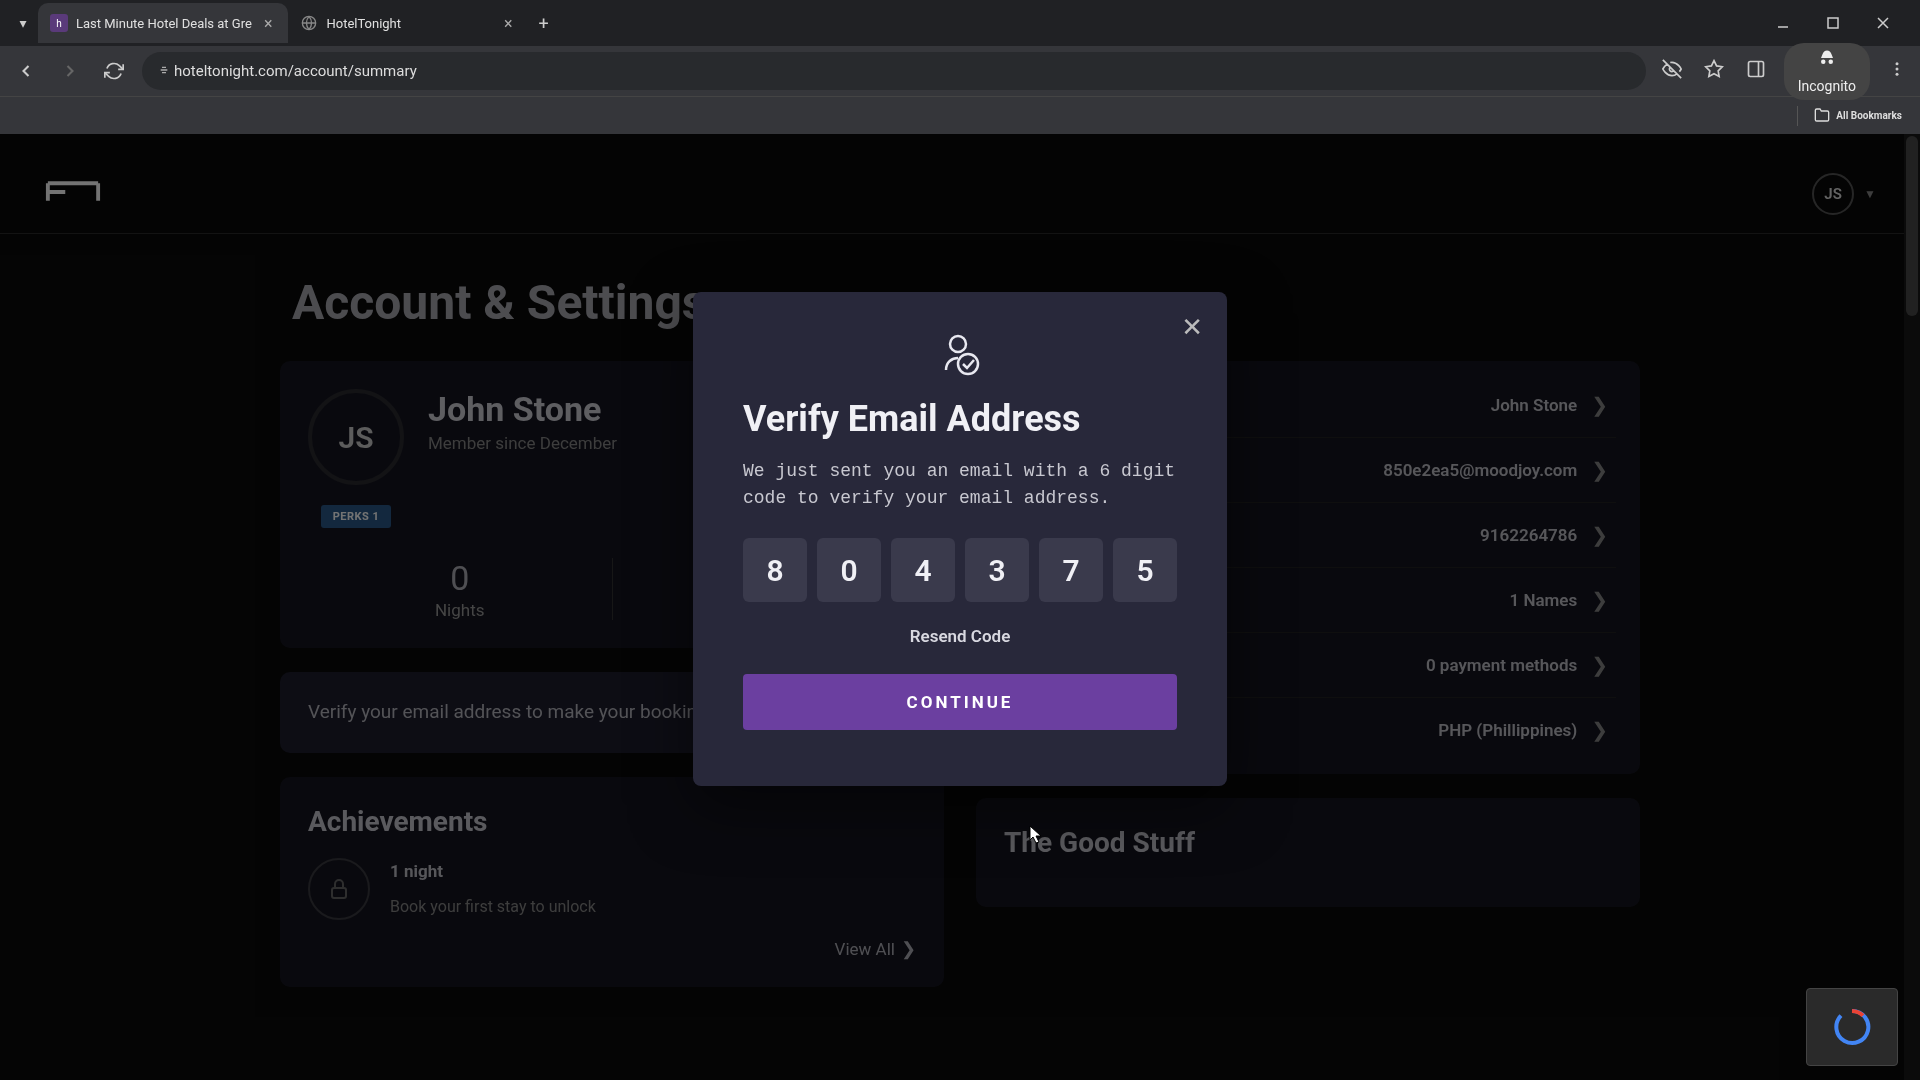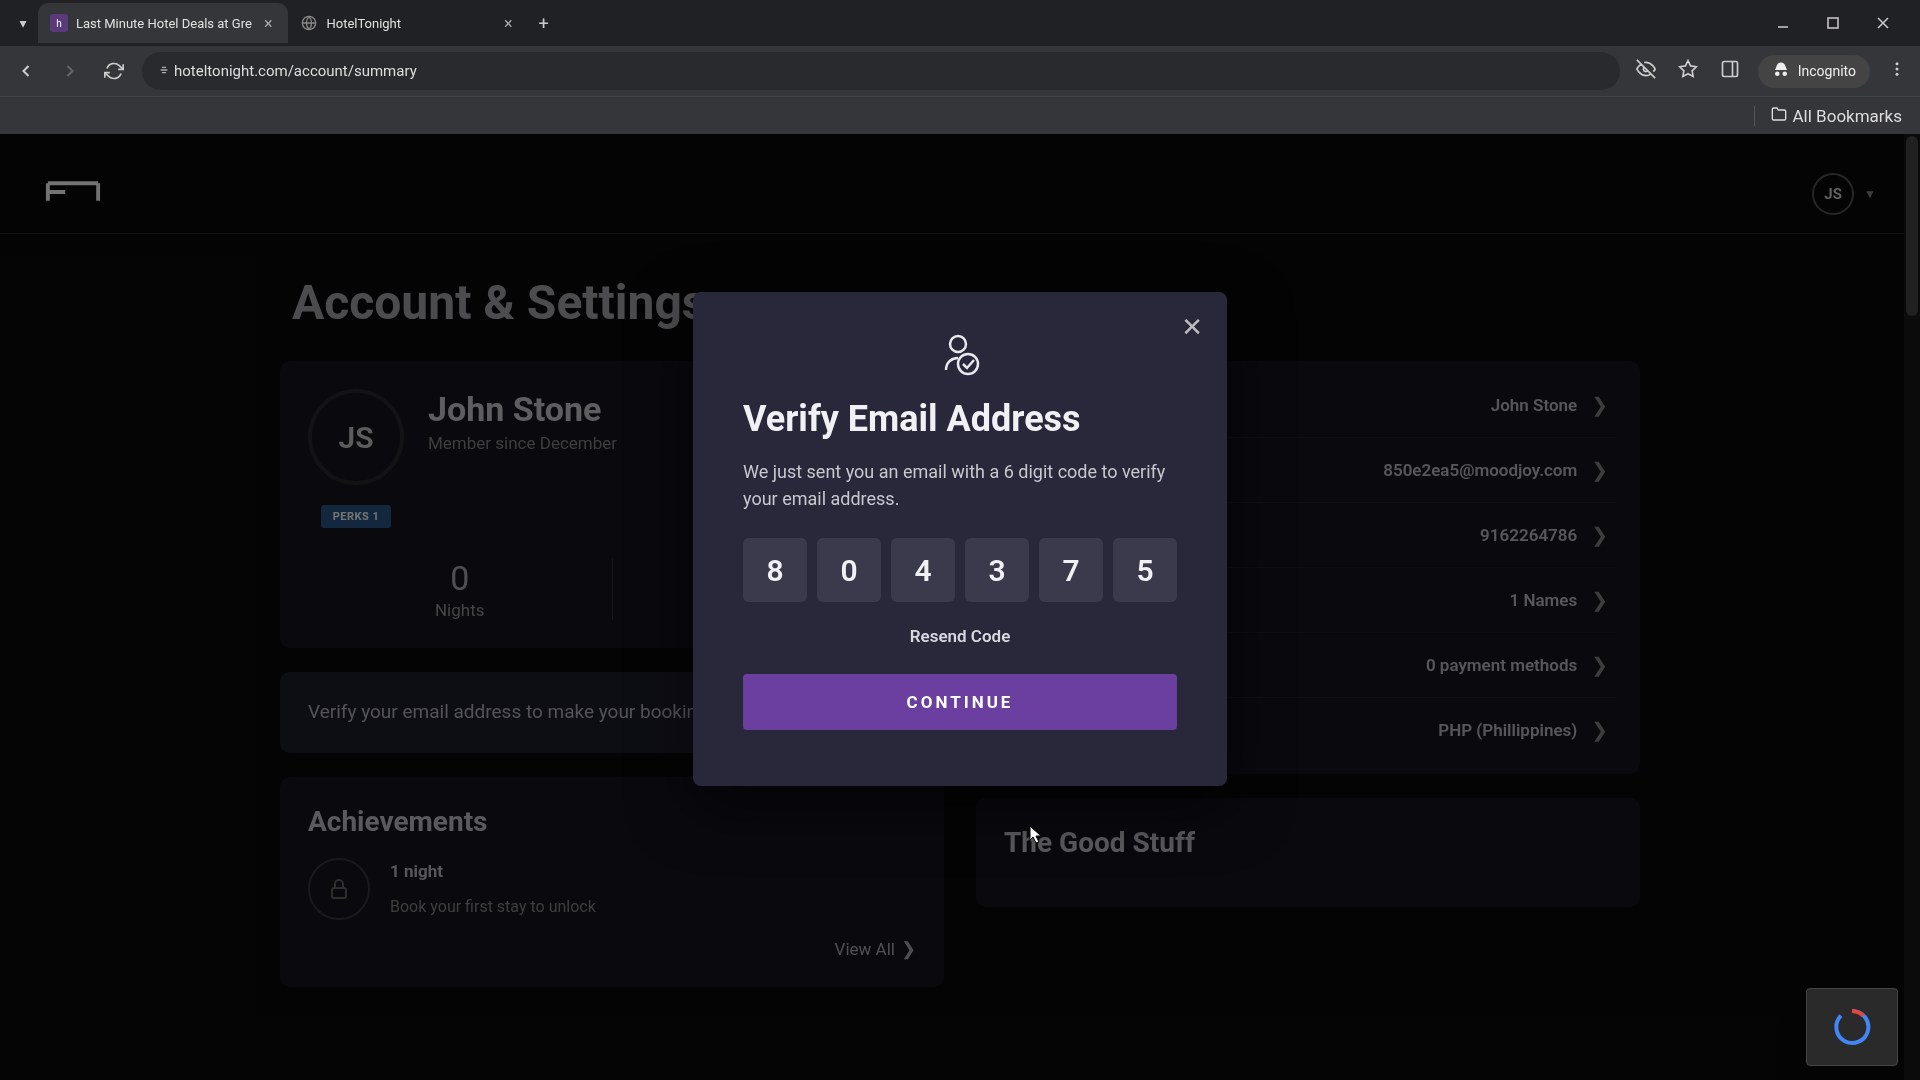--- a/index.html
+++ b/index.html
@@ -20,23 +20,23 @@
 .window-controls { margin-left: auto; display: flex; gap: 16px; padding-right: 12px; }
 .win-btn { color: #ccc; cursor: pointer; padding: 6px 10px; font-size: 14px; display: inline-flex; }
 
 .addr-bar { display: flex; align-items: center; height: 50px; background: #35363a; padding: 0 10px; gap: 12px; }
 .nav-btn { color: #ccc; cursor: pointer; padding: 6px; font-size: 18px; display: inline-flex; align-items: center; }
 .nav-btn.disabled { color: #666; }
 .url-field { flex: 1; background: #282a2d; border-radius: 24px; height: 38px; display: flex; align-items: center; padding: 0 14px; gap: 2px; color: #ddd; font-size: 15px; }
 .site-icon { color: #aaa; font-size: 14px; }
 .addr-right { display: flex; align-items: center; gap: 14px; }
 .addr-icon { color: #ccc; cursor: pointer; font-size: 18px; padding: 4px; }
-.incognito-chip { display: flex; align-items: center; gap: 8px; background: #444; border-radius: 20px; padding: 6px 14px; color: #eee; font-size: 14px; }
-
-.bookmarks-bar { height: 38px; background: #35363a; border-top: 1px solid #444; display: flex; align-items: center; justify-content: flex-end; padding: 0 18px; gap: 8px; color: #ddd; font-size: 17px; }
+.incognito-chip { display: flex; align-items: center; gap: 8px; background: #444; border-radius: 20px; padding: 6px 14px; color: #eee; font-size: 14px; flex-direction: column; }
+
+.bookmarks-bar { height: 38px; background: #35363a; border-top: 1px solid #444; display: flex; align-items: center; justify-content: flex-end; padding: 0 18px; gap: 8px; color: #ddd; font-size: 10px; font-weight: bold; }
 .bm-sep { width: 1px; height: 20px; background: #555; margin-right: 8px; }
 .bm-folder { display: flex; align-items: center; gap: 6px; cursor: pointer; }
 
 
 .page { background: #0a0a0a; height: calc(1080px - 134px); position: relative; overflow: hidden; }
 .scrollbar-track { position: absolute; right: 0; top: 0; width: 16px; height: 100%; background: #1a1a1a; }
 .scrollbar-thumb { position: absolute; right: 2px; top: 2px; width: 12px; height: 180px; background: #4a4a4a; border-radius: 6px; }
 
 .page-header { display: flex; align-items: center; justify-content: space-between; padding: 20px 44px 0; border-bottom: 1px solid #2a2a2a; height: 100px; }
 .logo { color: #fff; cursor: pointer; }
@@ -80,21 +80,21 @@
 .chev-r { color: #888; font-size: 20px; }
 .credits-row { display: flex; justify-content: space-between; align-items: center; padding: 18px 8px; cursor: pointer; }
 .credits-row .label { color: #aaa; font-size: 18px; }
 
 
 .dim-overlay { position: absolute; inset: 0; background: rgba(0,0,0,0.55); }
 .modal { position: absolute; left: 50%; top: 158px; transform: translateX(-50%); width: 534px; background: #28283a; border-radius: 8px; padding: 38px 50px 56px; box-shadow: 0 20px 60px rgba(0,0,0,0.5); }
 .modal-close { position: absolute; top: 20px; right: 24px; color: #bbb; font-size: 26px; cursor: pointer; background: none; border: none; }
 .modal-icon { display: flex; justify-content: center; margin-bottom: 20px; color: #e8e8f0; }
 .modal-title { color: #f0f0f5; font-size: 36px; font-weight: 700; margin-bottom: 18px; }
-.modal-desc { color: #c8c8d0; font-size: 18px; line-height: 1.5; margin-bottom: 26px; }
+.modal-desc { color: #c8c8d0; font-size: 18px; line-height: 1.5; margin-bottom: 26px; font-family: Liberation Mono, monospace; }
 .code-row { display: flex; gap: 10px; justify-content: center; margin-bottom: 24px; }
 .code-box { width: 64px; height: 64px; background: #3a3a4c; border-radius: 6px; display: flex; align-items: center; justify-content: center; color: #f0f0f5; font-size: 30px; font-weight: 600; border: none; text-align: center; }
 .resend { text-align: center; color: #d8d8e0; font-size: 17px; font-weight: 600; margin-bottom: 28px; cursor: pointer; }
 .continue-btn { width: 100%; background: #6b3fa0; color: #fff; border: none; padding: 18px; font-size: 17px; font-weight: 700; letter-spacing: 3px; border-radius: 4px; cursor: pointer; }
 
 .cursor { position: absolute; left: 1024px; top: 690px; pointer-events: none; color: #fff; font-size: 20px; }
 .recaptcha { position: absolute; right: 22px; bottom: 14px; width: 92px; height: 78px; background: #2a2a2a; border-radius: 4px; border: 1px solid #444; display: flex; align-items: center; justify-content: center; color: #666; font-size: 10px; }
 </style>
 </head>
 <body>

